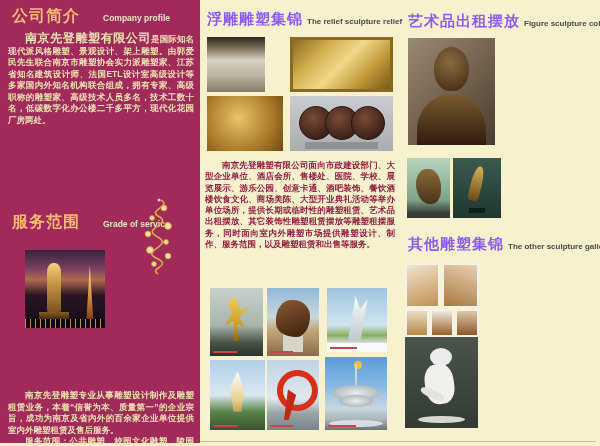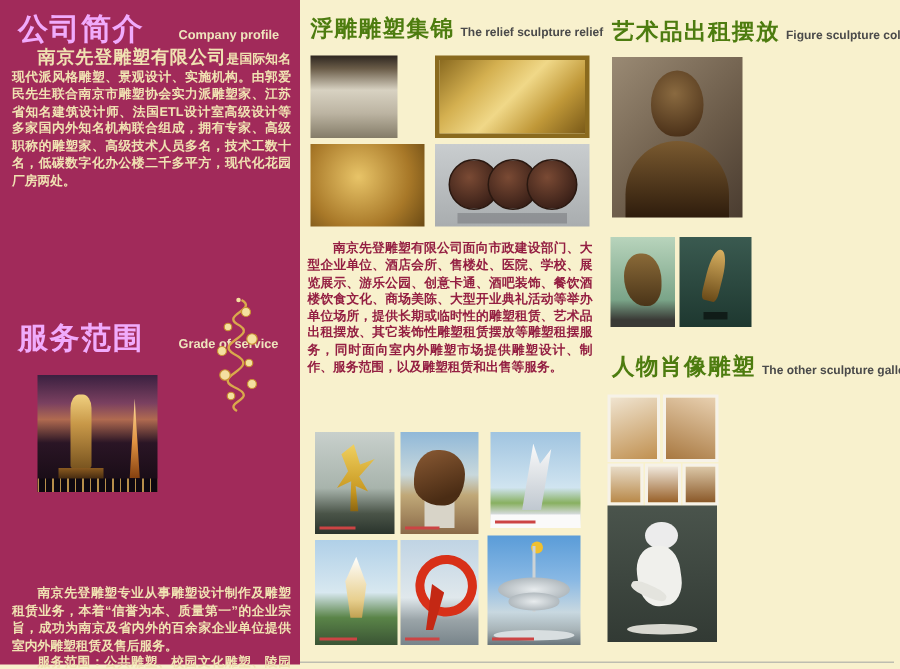--- a/index.html
+++ b/index.html
@@ -1,29 +1,29 @@
 <!DOCTYPE html>
 <html><head>
 <meta charset="utf-8">
 <style>
   html,body{margin:0;padding:0;}
   .page{position:relative;width:600px;height:446px;background:#f8f1cd;overflow:hidden;
         font-family:"Liberation Sans",sans-serif;}
   
   .left-panel{position:absolute;left:0;top:0;width:200px;height:443px;background:#a12a5a;}
   .lp-head{position:absolute;left:12px;white-space:nowrap;}
-  .lp-title{font-family:Liberation Serif, serif;font-weight:bold;font-size:20px;
-            color:#f0abfc;letter-spacing:1px;}
+  .lp-title{font-family:Liberation Serif, serif;font-weight:bold;font-size:16px;
+            color:#fdba74;letter-spacing:1px;}
   .lp-title-en{font-size:8.5px;color:#efe5bd;margin-left:23px;font-weight:bold;}
   .lp-para{position:absolute;left:8px;width:186px;margin:0;font-size:8.5px;line-height:11.5px;
            font-weight:bold;color:#f0e2b2;text-align:justify;text-indent:2em;}
   .co-name{font-size:12px;letter-spacing:.5px;}
   
   .sec-head{position:absolute;white-space:nowrap;}
-  .sec-title{font-family:"DejaVu Serif",serif;font-weight:bold;font-size:15px;color:#4d7c0f;letter-spacing:1px;}
+  .sec-title{font-family:"DejaVu Serif",serif;font-weight:bold;font-size:15px;color:#8b5cf6;letter-spacing:1px;}
   .sec-en{font-size:8px;font-weight:bold;color:#4a4a4a;margin-left:4px;}
   .mid-para{position:absolute;left:205px;top:160px;width:190px;margin:0;font-size:8.5px;
             line-height:11.3px;font-weight:bold;color:#941f42;text-align:justify;text-indent:2em;}
   
   .ph{position:absolute;overflow:hidden;}
   .night{background:linear-gradient(180deg,#3a2040 0%,#7a4060 24%,#b06a50 38%,#2a1525 58%,#140a12 100%);}
   .statue{position:absolute;left:27%;bottom:20%;width:18%;height:64%;
           background:linear-gradient(180deg,#f0d080 0%,#c89848 40%,#7a5520 100%);
           border-radius:40% 40% 8% 8%/18% 18% 4% 4%;}
   .statue-base{position:absolute;left:17%;bottom:8%;width:38%;height:13%;
@@ -103,21 +103,21 @@
 </style>
 </head>
 <body>
 
 <div class="page">
 
   <section class="left-panel">
     <div class="lp-head" style="top:6px;">
       <span class="lp-title">公司简介</span><span class="lp-title-en">Company profile</span>
     </div>
-    <p class="lp-para" style="top:33px;"><span class="co-name">南京先登雕塑有限公司</span><span>是国际知名现代派风格雕塑、景观设计、实施机构。由郭爱民先生联合南京市雕塑协会实力派雕塑家、江苏省知名建筑设计师、法国ETL设计室高级设计等多家国内外知名机构联合组成，拥有专家、高级职称的雕塑家、高级技术人员多名，技术工数十名，低碳数字化办公楼二千多平方，现代化花园厂房两处。</span></p>
+    <p class="lp-para" style="top:33px;"><span class="co-name">南京先登雕塑有限公司</span><span>是国际知名现代派风格雕塑、景观设计、架上雕塑。由郭爱民先生联合南京市雕塑协会实力派雕塑家、江苏省知名建筑设计师、法国ETL设计室高级设计等多家国内外知名机构联合组成，拥有专家、高级职称的雕塑家、高级技术人员多名，技术工数十名，低碳数字化办公楼二千多平方，现代化花园厂房两处。</span></p>
 
     <div class="lp-head" style="top:212px;">
       <span class="lp-title">服务范围</span><span class="lp-title-en">Grade of service</span>
     </div>
 
     <svg style="position:absolute;left:128px;top:196px;" width="62" height="82" viewBox="0 0 62 82">
       <path d="M33 4 C44 10 20 14 30 20 C46 28 14 32 28 40 C48 50 12 54 28 62 C46 70 20 72 30 78" fill="none" stroke="#d9a94c" stroke-width="1.6"></path>
       <g fill="#f4e0a0" stroke="#c89030" stroke-width="0.8">
         <circle cx="36" cy="12" r="3"></circle>
           <circle cx="24" cy="22" r="2.5"></circle>
@@ -206,21 +206,21 @@
   </div>
   <div class="ph ph-green" style="left:407px;top:158px;width:43px;height:60px;">
     <div class="green-bronze"></div>
   </div>
   <div class="ph ph-teal" style="left:453px;top:158px;width:48px;height:60px;">
     <div class="dancer"></div>
     <div class="dancer-base"></div>
   </div>
 
   <div class="sec-head" style="left:408px;top:235px;">
-    <span class="sec-title">人物肖像雕塑</span><span class="sec-en">The other sculpture gallery</span>
+    <span class="sec-title">其他雕塑集锦</span><span class="sec-en">The other sculpture gallery</span>
   </div>
 
   <div class="collage" style="left:405px;top:263px;width:74px;height:74px;">
     <div class="tile t1"></div>
     <div class="tile t2"></div>
     <div class="tile t3"></div>
     <div class="tile t4"></div>
     <div class="tile t5"></div>
   </div>
 

